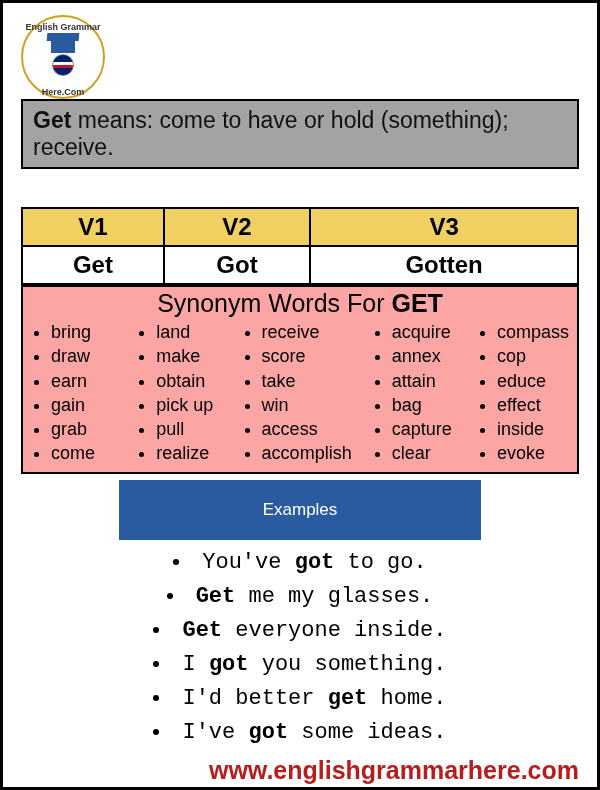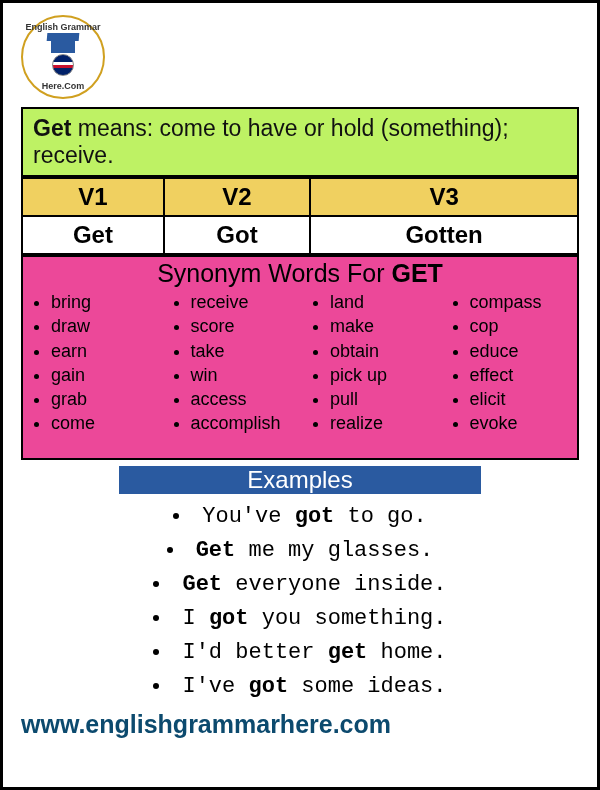--- a/index.html
+++ b/index.html
@@ -1,42 +1,42 @@
 <!DOCTYPE html>
 <html><head>
 <meta charset="utf-8">
 <style>
   * { box-sizing: border-box; margin: 0; padding: 0; }
   body { width: 600px; height: 790px; background: #fff; font-family: Arial, sans-serif; border: 3px solid #000; padding: 12px 18px 8px 18px; position: relative; }
-  .header { display: flex; align-items: flex-start; gap: 0; margin-bottom: 8px; }
+  .header { display: flex; align-items: flex-start; gap: 0; }
   .logo { width: 84px; height: 84px; border-radius: 50%; border: 2px solid #d0a020; display: flex; flex-direction: column; align-items: center; justify-content: center; font-size: 8px; text-align: center; background: #fff; position: relative; flex-shrink: 0; }
   .logo-text { font-size: 9px; font-weight: bold; color: #333; line-height: 1; position: absolute; }
   .logo-top { top: 6px; }
-  .logo-bottom { bottom: 6px; }
+  .logo-bottom { bottom: 0; }
   .logo-center { display:flex; flex-direction:column; align-items:center; gap:1px;}
   .grad-cap { width: 24px; height: 14px; background: #2a5aa0; position: relative; }
   .grad-cap::before { content:""; position:absolute; top:-6px; left:-4px; width:32px; height:8px; background:#2a5aa0; transform: skewX(-5deg); }
   .flag { width: 22px; height: 22px; border-radius: 50%; background: linear-gradient(to bottom, #012169 33%, #fff 33%, #fff 50%, #c8102e 50%, #c8102e 67%, #012169 67%); border:1px solid #888; }
   .title-wrap { display: flex; align-items: center; gap: 14px; flex: 1; justify-content: center; margin-left:-40px; }
   .verb-label { font-size: 42px; font-weight: bold; color: #111; }
   .verb-box { background: #c72da8; border: 3px solid #000; border-radius: 14px; padding: 4px 22px; font-size: 44px; font-weight: 900; color: #fff; letter-spacing: 1px; }
-  .def-box { background: #bef264; border: 2px solid #000; padding: 6px 10px; font-size: 23px; color:#111; }
+  .def-box { background: #a3a3a3; border: 2px solid #000; padding: 6px 10px; font-size: 23px; color:#111; }
   .def-box b { font-weight: bold; }
-  .forms-table { width: 100%; border-collapse: collapse; }
+  .forms-table { width: 100%; border-collapse: collapse; margin-top: 38px; }
   .forms-table th, .forms-table td { border: 2px solid #000; text-align: center; padding: 4px 0; font-size: 24px; }
   .forms-table th { background: #f0d060; font-weight: bold; }
   .forms-table td { background: #fff; font-weight: bold; }
-  .syn-box { background: #ec4899; border: 2px solid #000; margin-top: 0; padding: 2px 8px 22px 8px; }
+  .syn-box { background: #fca5a5; border: 2px solid #000; margin-top: 0; padding: 2px 8px 6px 8px; }
   .syn-title { text-align: center; font-size: 25px; font-weight: normal; color:#000; margin-bottom:2px; }
   .syn-cols { display: flex; justify-content: flex-end; gap: 20px; }
   .syn-col { flex: 1; list-style: disc; padding-left: 20px; font-size: 18px; line-height: 1.35; }
-  .ex-header { background: #2a5aa0; color: #fff; text-align: center; font-size: 24px; padding: 0 0; margin: 6px auto 6px auto; width: 65%; }
+  .ex-header { background: #2a5aa0; color: #fff; text-align: center; font-size: 17px; padding: 20px 0; margin: 6px auto 6px auto; width: 65%; }
   .examples { list-style: disc; padding-left: 0; text-align: center; font-size: 22px; line-height: 1.55; font-family: Liberation Mono, monospace; }
   .examples li { list-style-position: inside; }
-  .footer { text-align: left; color: #0c4a6e; font-size: 25px; font-weight: bold; margin-top: 6px; }
+  .footer { text-align: right; color: #b91c1c; font-size: 25px; font-weight: bold; margin-top: 6px; }
 </style>
 </head>
 <body>
 
 <div class="header">
   <div class="logo">
     <span class="logo-text logo-top">English Grammar</span>
     <div class="logo-center">
       <div class="grad-cap"></div>
       <div class="flag"></div>
@@ -71,41 +71,49 @@
   <div class="syn-cols">
     <ul class="syn-col">
         <li>bring</li>
         <li>draw</li>
         <li>earn</li>
         <li>gain</li>
         <li>grab</li>
         <li>come</li>
       </ul>
     <ul class="syn-col">
+        <li>land</li>
+        <li>make</li>
+        <li>obtain</li>
+        <li>pick up</li>
+        <li>pull</li>
+        <li>realize</li>
+      </ul>
+    <ul class="syn-col">
         <li>receive</li>
         <li>score</li>
         <li>take</li>
         <li>win</li>
         <li>access</li>
         <li>accomplish</li>
       </ul>
     <ul class="syn-col">
-        <li>land</li>
-        <li>make</li>
-        <li>obtain</li>
-        <li>pick up</li>
-        <li>pull</li>
-        <li>realize</li>
+        <li>acquire</li>
+        <li>annex</li>
+        <li>attain</li>
+        <li>bag</li>
+        <li>capture</li>
+        <li>clear</li>
       </ul>
     <ul class="syn-col">
         <li>compass</li>
         <li>cop</li>
         <li>educe</li>
         <li>effect</li>
-        <li>elicit</li>
+        <li>inside</li>
         <li>evoke</li>
       </ul>
   </div>
 </div>
 
 <div class="ex-header">Examples</div>
 
 <ul class="examples">
     <li><span>You've </span><b>got</b><span> to go.</span></li>
     <li><span></span><b>Get</b><span> me my glasses.</span></li>

